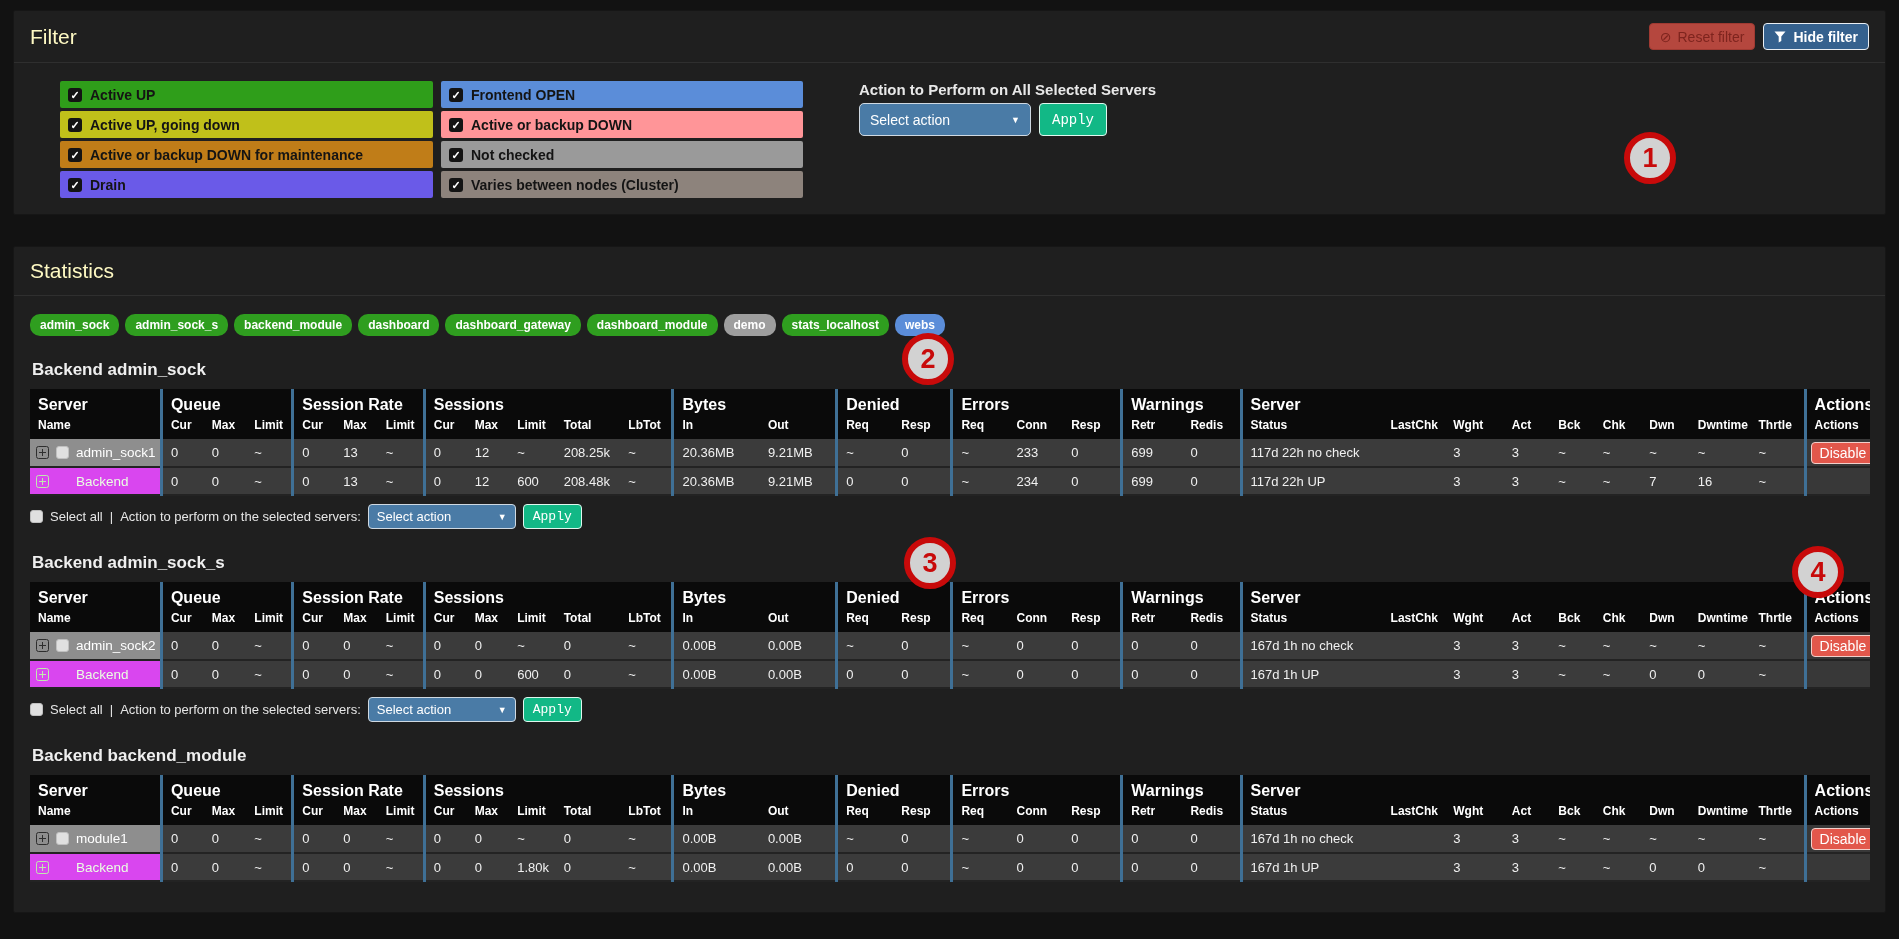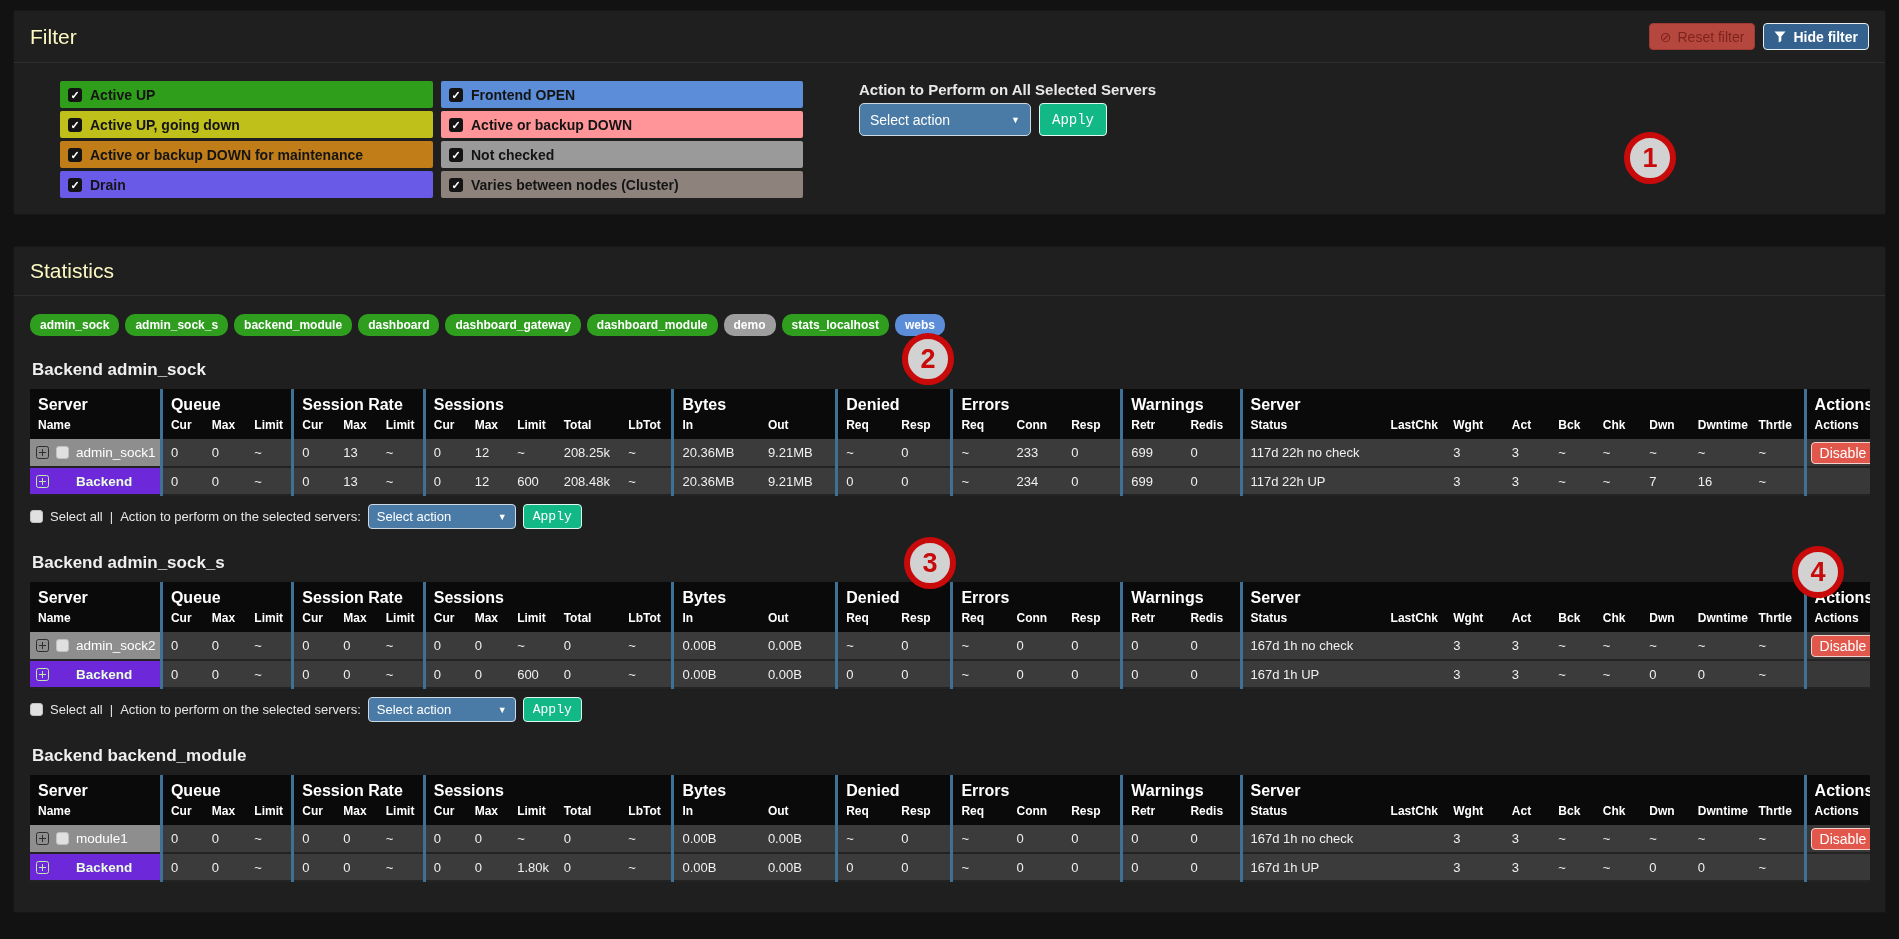--- a/index.html
+++ b/index.html
@@ -62,21 +62,21 @@
   .th-group { background:#0a0a0a; color:#fff; font-size:16px; font-weight:bold; text-align:left;
     padding:7px 8px 1px 8px; }
   .th-sub { background:#0a0a0a; color:#fff; font-size:12px; font-weight:bold; text-align:left;
     padding:3px 8px 7px 8px; }
   .gsep { border-left:3px solid #3f7096; }
   .td-val { background:#3b3b3b; color:#f0f0f0; font-size:13px; padding:0 8px; height:28px;
     border-bottom:2px solid #232323; }
   .td-action { background:#383838; border-bottom:2px solid #232323; padding:0 4px; }
   .name-cell { height:28px; border-bottom:2px solid #232323; padding:0 6px; }
   .row-server .name-cell { background:#8e8e8e; color:#ffffff; }
-  .row-backend .name-cell { background:#6d28d9; color:#eaffe2;font-weight:bold; }
+  .row-backend .name-cell { background:#d946ef; color:#eaffe2; }
   .name-inner { display:flex; align-items:center; gap:7px; font-size:13.5px; }
   .plus-icon { display:inline-flex; }
   .row-server .plus-icon { color:#2e2e2e; }
   .row-backend .plus-icon { color:#bfe9ae; }
   .row-backend .row-name { margin-left:20px; }
   .row-check { display:inline-block; width:13px; height:13px; min-width:13px; background:#e0e0e0;
     border:1px solid #c0c0c0; border-radius:3px; cursor:pointer; }
   .disable-btn { background:#e2574b; color:#fff; border:1.5px solid #f2cfca; border-radius:4px;
     font-size:14px; padding:2px 8px; font-family:inherit; cursor:pointer; }
 

